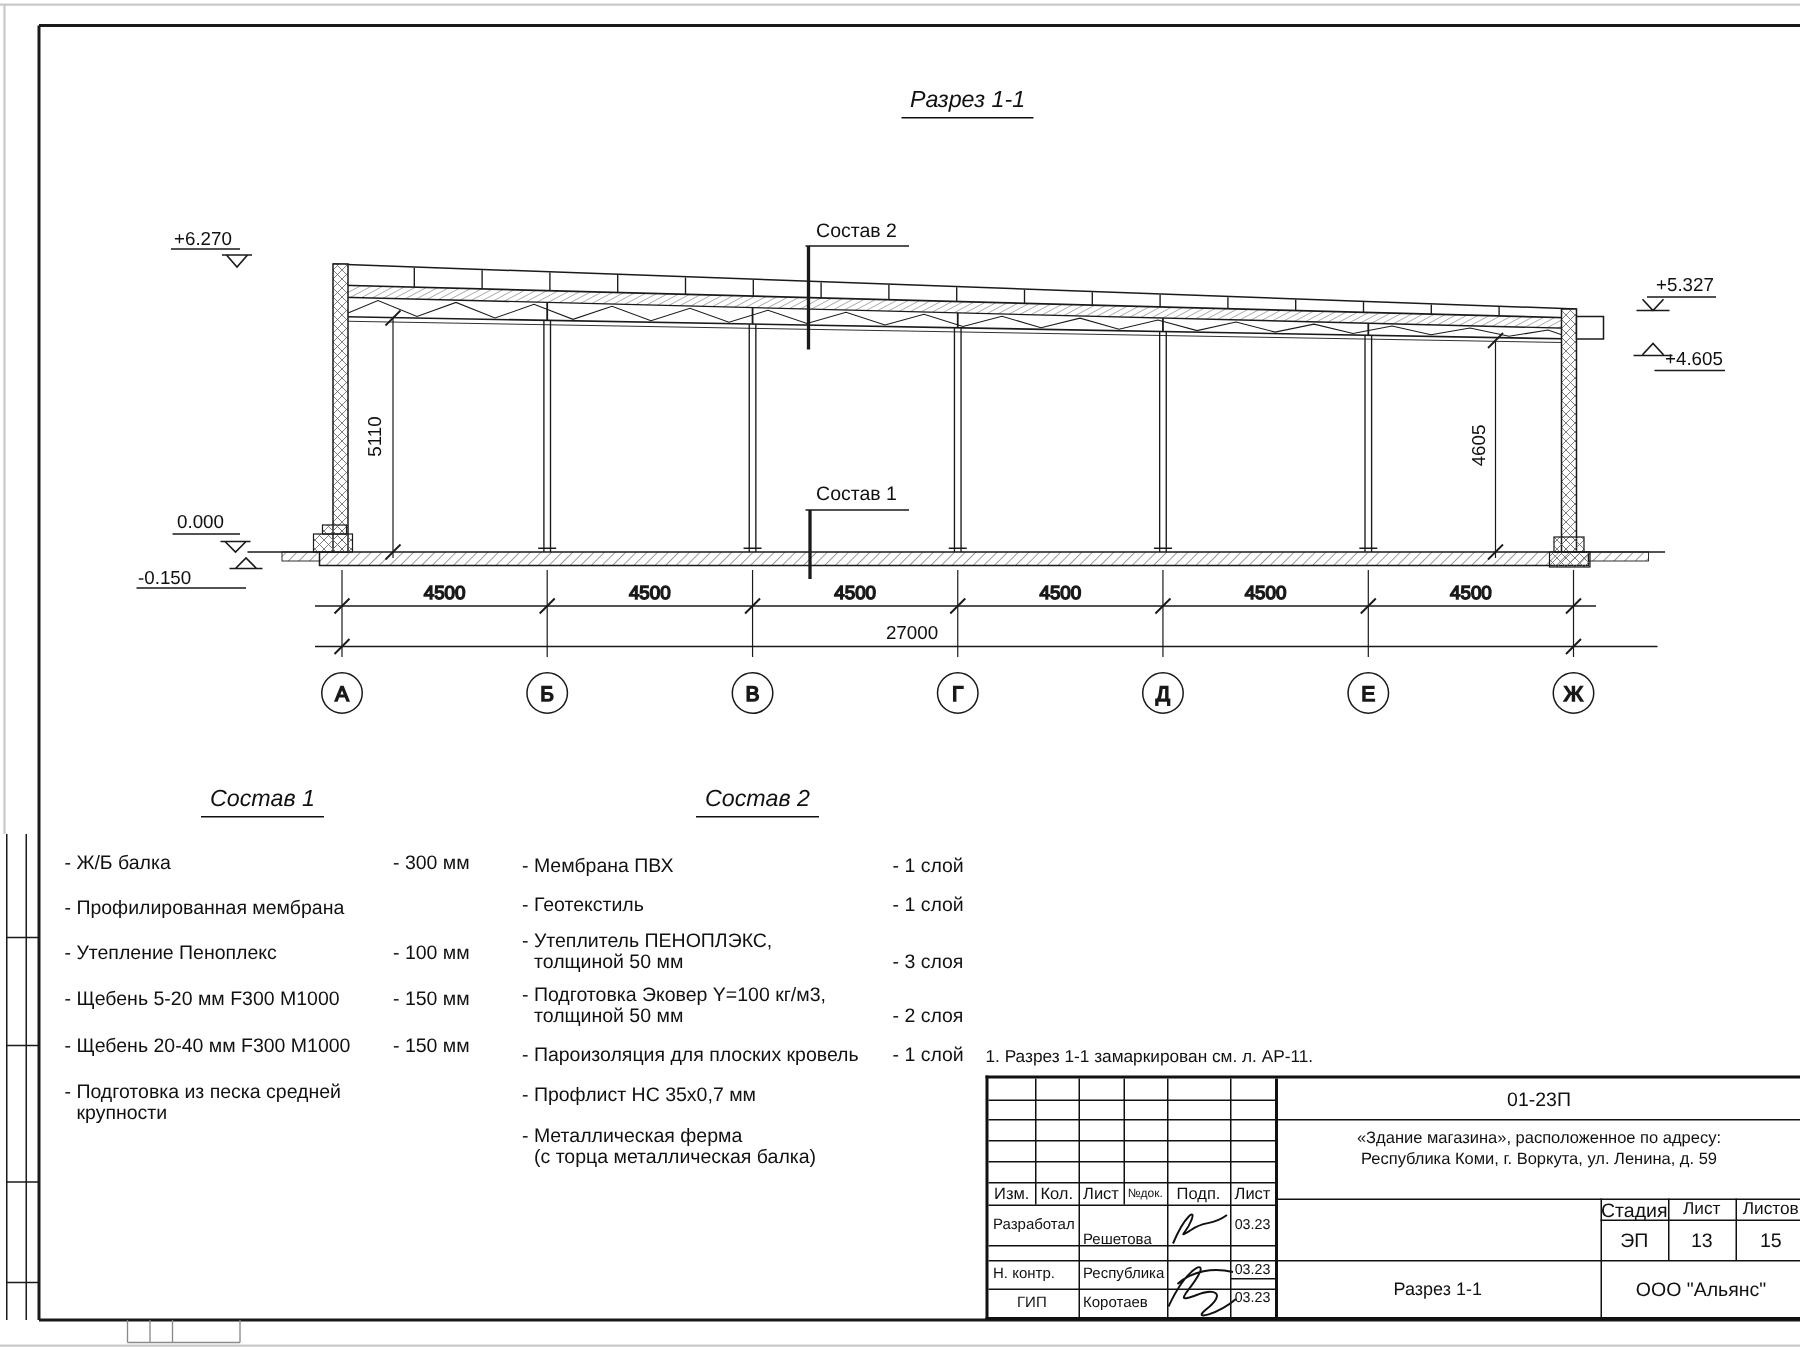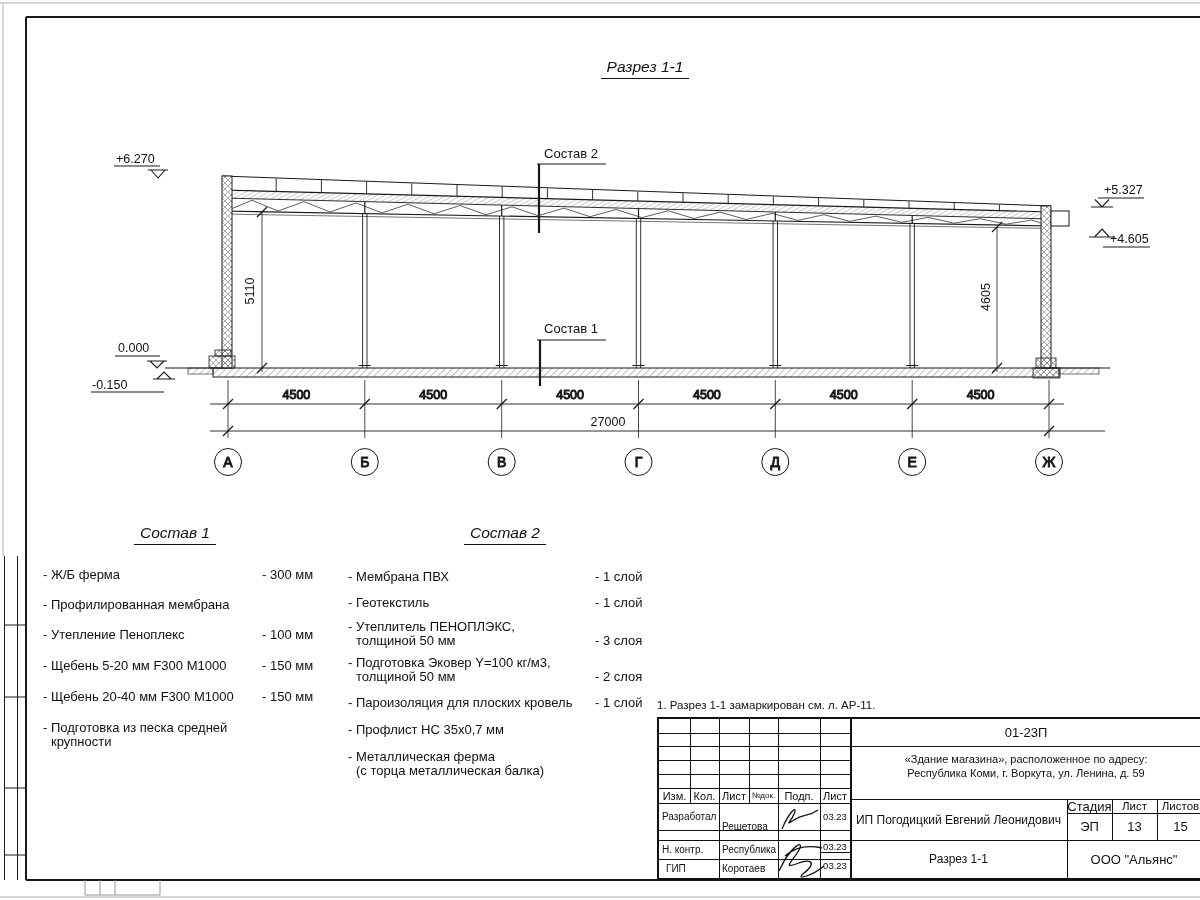--- a/index.html
+++ b/index.html
@@ -238,21 +238,21 @@
 
 <div class="sec-title" style="left:115px;top:524px;width:120px;">
   <span>Состав 1</span>
 </div>
 <div class="sec-title" style="left:445px;top:524px;width:120px;">
   <span>Состав 2</span>
 </div>
 
 <div>
   <div class="lrow" style="left:43px;top:568px">
-    <span class="nm">- Ж/Б ферма</span>
+    <span class="nm">- Ж/Б балка</span>
     <span class="vl" style="left:219px">- 300 мм</span>
   </div>
   <div class="lrow" style="left:43px;top:598px">
     <span class="nm">- Профилированная мембрана</span>
   </div>
   <div class="lrow" style="left:43px;top:628px">
     <span class="nm">- Утепление Пеноплекс</span>
     <span class="vl" style="left:219px">- 100 мм</span>
   </div>
   <div class="lrow" style="left:43px;top:659px">
@@ -333,35 +333,34 @@
   <div class="cell" style="left:90px;top:69px;width:29px;height:15px;font-size:8px">№док.</div>
   <div class="cell" style="left:119px;top:69px;width:42px;height:15px">Подп.</div>
   <div class="cell" style="left:161px;top:69px;width:30px;height:15px">Лист</div>
 
   <div class="cell lft" style="left:0;top:84px;width:60px;height:27px;font-size:10px">Разработал</div>
   <div class="cell lft" style="left:60px;top:94px;width:59px;height:27px;font-size:10px">Решетова</div>
   <div class="cell" style="left:161px;top:84px;width:30px;height:27px;font-size:9.5px">03.23</div>
   <div class="cell lft" style="left:0;top:121px;width:60px;height:19px;font-size:10px">Н. контр.</div>
   <div class="cell lft" style="left:60px;top:121px;width:59px;height:19px;font-size:10px">Республика</div>
   <div class="cell" style="left:161px;top:120px;width:30px;height:14px;font-size:9.5px">03.23</div>
-  <div class="cell lft" style="left:4px;top:140px;width:60px;height:19px;font-size:10px">ГИП</div>
+  <div class="cell lft" style="left:16px;top:140px;width:60px;height:19px;font-size:10px">ГИП</div>
   <div class="cell lft" style="left:60px;top:140px;width:59px;height:19px;font-size:10px">Коротаев</div>
   <div class="cell" style="left:161px;top:139px;width:30px;height:14px;font-size:9.5px">03.23</div>
 
   <svg class="sig" style="left:120px;top:86px" width="42" height="28">
     <path d="M3,24 C11,5 19,0 15,9 C12,17 5,21 15,15 C25,8 28,13 39,5" stroke="#111" stroke-width="1.3" fill="none"></path>
   </svg>
   <svg class="sig" style="left:114px;top:118px" width="56" height="44">
     <path d="M6,34 C18,8 32,2 26,13 C20,24 9,32 23,27 C37,21 45,25 31,36 C21,44 39,39 51,29 M12,19 C22,10 36,8 49,11" stroke="#111" stroke-width="1.3" fill="none"></path>
   </svg>
 
   <div class="cell" style="left:191px;top:0;width:352px;height:27px;font-size:13px">01-23П</div>
   <div class="cell" style="left:191px;top:33px;width:352px;height:14px">«Здание магазина», расположенное по адресу:</div>
   <div class="cell" style="left:191px;top:47px;width:352px;height:14px">Республика Коми, г. Воркута, ул. Ленина, д. 59</div>
-  <div class="cell" style="left:191px;top:80px;width:217px;height:41px;font-size:12px">ИП Погодицкий Евгений Леонидович</div>
   <div class="cell" style="left:408px;top:80px;width:45px;height:14px;font-size:13px">Стадия</div>
   <div class="cell" style="left:453px;top:80px;width:45px;height:14px;font-size:11.5px">Лист</div>
   <div class="cell" style="left:498px;top:80px;width:47px;height:14px;font-size:11.5px">Листов</div>
   <div class="cell" style="left:408px;top:94px;width:45px;height:27px;font-size:13px">ЭП</div>
   <div class="cell" style="left:453px;top:94px;width:45px;height:27px;font-size:13px">13</div>
   <div class="cell" style="left:498px;top:94px;width:47px;height:27px;font-size:13px">15</div>
   <div class="cell" style="left:191px;top:121px;width:217px;height:38px;font-size:12px">Разрез 1-1</div>
   <div class="cell" style="left:408px;top:121px;width:134px;height:38px;font-size:13px">ООО "Альянс"</div>
 </div>
 

